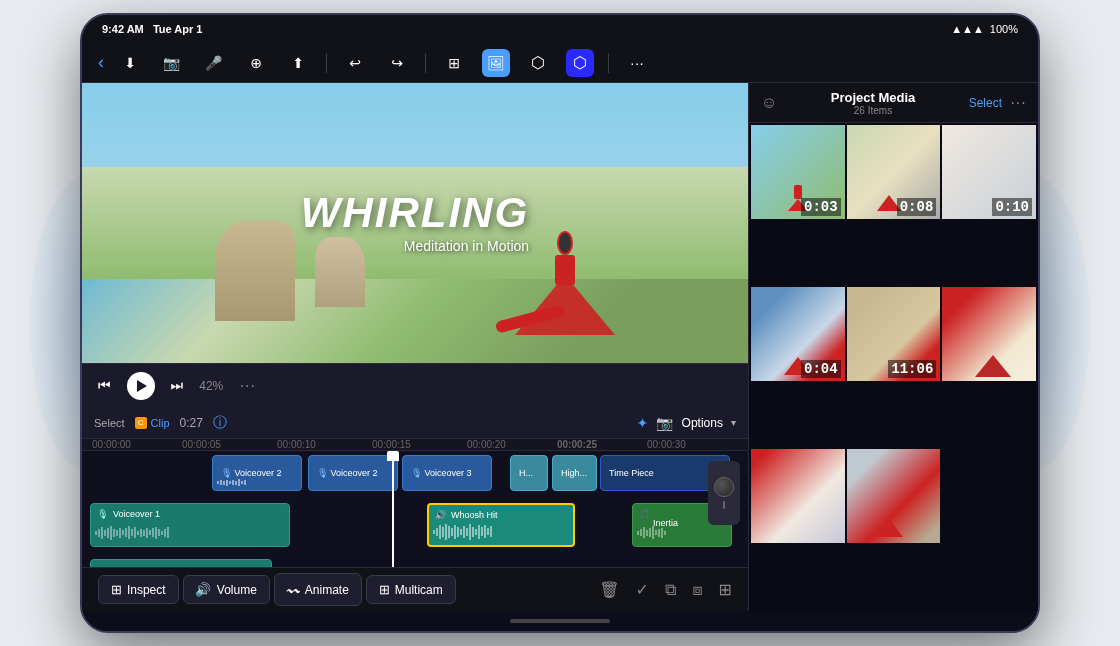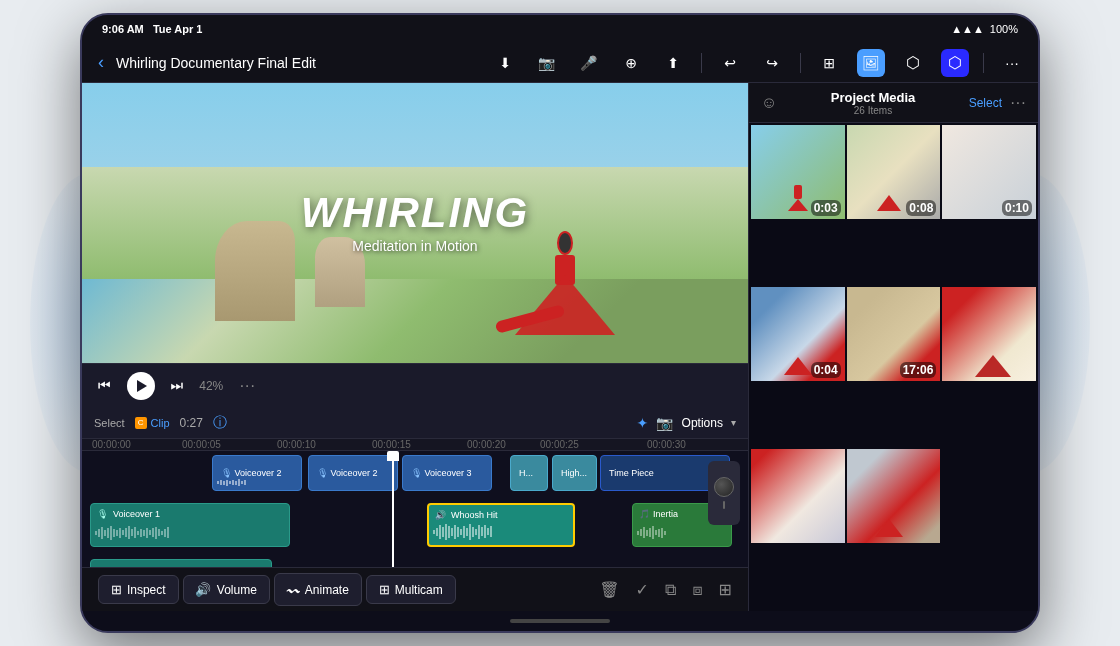--- a/index.html
+++ b/index.html
@@ -161,20 +161,21 @@
       font-style: italic;
       text-shadow: 2px 2px 8px rgba(0,0,0,0.5);
       letter-spacing: 2px;
       line-height: 1;
     }
     .subtitle-text {
       font-size: 14px;
       color: white;
       text-shadow: 1px 1px 4px rgba(0,0,0,0.7);
       margin-top: 4px;
+      text-align: right;
     }
 
     
     .playback-controls {
       background: #1a1a2a;
       height: 44px;
       display: flex;
       align-items: center;
       padding: 0 16px;
       gap: 16px;
@@ -495,25 +496,26 @@
       position: relative;
       aspect-ratio: 1;
       overflow: hidden;
       cursor: pointer;
     }
     .thumb-duration {
       position: absolute;
       bottom: 3px;
       right: 4px;
       color: white;
-      font-size: 12px;
+      font-size: 14px;
       font-weight: 600;
       background: rgba(0,0,0,0.5);
       padding: 1px 3px;
-      border-radius: 6px;
+      border-radius: 0;
+      font-family: Liberation Mono, monospace;
     }
 
     
     .t1 { background: linear-gradient(135deg, #87CEEB 0%, #8fbc6f 100%); }
     .t2 { background: linear-gradient(135deg, #c8d8b0 0%, #e8e0c0 50%, #aaa 100%); }
     .t3 { background: linear-gradient(135deg, #f0e8e0 0%, #c8d0d8 100%); }
     .t4 { background: linear-gradient(135deg, #6090c0 20%, #c8d8e8 60%, #cc2222 80%); }
     .t5 { background: linear-gradient(135deg, #cc2222 30%, #e8c0a0 70%); }
     .t6 { background: linear-gradient(135deg, #c8b890 20%, #d8c8a0 60%, #cc2222 80%); }
     .t7 { background: linear-gradient(135deg, #cc2222 20%, #f0e8d0 70%, #f8f0e0 100%); }
@@ -539,31 +541,30 @@
 
 <div style="position:relative; width:1120px; height:646px; display:flex; align-items:center; justify-content:center;">
 
   <div class="speaker-left"></div>
   <div class="speaker-right"></div>
 
   <div class="ipad-frame">
 
     <div class="status-bar">
       <div class="status-time">
-        <span>9:06 AM</span> &nbsp; <span>Tue Apr 1</span>
+        <span>9:42 AM</span> &nbsp; <span>Tue Apr 1</span>
       </div>
       <div class="status-right">
         <span>▲▲▲</span>
         <span>100%</span>
       </div>
     </div>
 
     <div class="top-toolbar">
       <div class="back-btn">‹</div>
-      <div class="project-title">Whirling Documentary Final Edit</div>
       <div class="toolbar-icons">
         <div class="toolbar-icon">⬇</div>
         <div class="toolbar-icon">📷</div>
         <div class="toolbar-icon">🎤</div>
         <div class="toolbar-icon">⊕</div>
         <div class="toolbar-icon">⬆</div>
         <div class="toolbar-sep"></div>
         <div class="toolbar-icon">↩</div>
         <div class="toolbar-icon">↪</div>
         <div class="toolbar-sep"></div>
@@ -633,21 +634,21 @@
         </div>
 
         <div class="timeline-area">
 
           <div class="time-ruler">
             <span class="time-marker" style="left:10px;">00:00:00</span>
             <span class="time-marker" style="left:100px;">00:00:05</span>
             <span class="time-marker" style="left:195px;">00:00:10</span>
             <span class="time-marker" style="left:290px;">00:00:15</span>
             <span class="time-marker" style="left:385px;">00:00:20</span>
-            <span class="time-marker" style="left:458px;">00:00:25</span>
+            <span class="time-marker" style="left:475px;font-weight:bold;">00:00:25</span>
             <span class="time-marker" style="left:565px;">00:00:30</span>
           </div>
 
           <div class="tracks-container" style="position:relative; height:180px;">
 
             <div class="playhead" style="left: 310px;">
               <div class="playhead-top"></div>
             </div>
 
             <div class="track-row" style="top:0; height:44px; position:absolute; left:0; right:0;">
@@ -748,21 +749,21 @@
                     <div style="width:2px;height:14px;background:rgba(255,255,255,0.5);"></div>
                     <div style="width:2px;height:9px;background:rgba(255,255,255,0.5);"></div>
                     <div style="width:2px;height:13px;background:rgba(255,255,255,0.5);"></div>
                     <div style="width:2px;height:7px;background:rgba(255,255,255,0.5);"></div>
                     <div style="width:2px;height:11px;background:rgba(255,255,255,0.5);"></div>
                 </div>
               </div>
 
               <div class="clip-block music-clip" style="left:550px; width:100px; top:4px; height:44px;">
                 <span style="font-size:9px;color:#88ff88;position:absolute;top:5px;left:6px;">🎵</span>
-                <span style="font-size:9px;position:absolute;top:5px;left:20px;">Inertia</span>
+                <span style="font-size:9px;position:absolute;top:14px;left:20px;">Inertia</span>
                 <div style="position:absolute;bottom:4px;left:4px;right:4px;height:18px;display:flex;align-items:center;gap:1px;">
                   <div style="width:2px;height:4px;background:rgba(255,255,255,0.4);"></div>
                     <div style="width:2px;height:7px;background:rgba(255,255,255,0.4);"></div>
                     <div style="width:2px;height:11px;background:rgba(255,255,255,0.4);"></div>
                     <div style="width:2px;height:6px;background:rgba(255,255,255,0.4);"></div>
                     <div style="width:2px;height:9px;background:rgba(255,255,255,0.4);"></div>
                     <div style="width:2px;height:13px;background:rgba(255,255,255,0.4);"></div>
                     <div style="width:2px;height:5px;background:rgba(255,255,255,0.4);"></div>
                     <div style="width:2px;height:8px;background:rgba(255,255,255,0.4);"></div>
                     <div style="width:2px;height:10px;background:rgba(255,255,255,0.4);"></div>
@@ -853,21 +854,21 @@
           <div class="media-thumb">
             <div style="width:100%;height:100%;position:relative;" class="t4">
               <div style="position:absolute;bottom:6px;left:50%;transform:translateX(-50%);">
                   <div style="width:0;height:0;border-left:14px solid transparent;border-right:14px solid transparent;border-bottom:18px solid #cc2222;"></div>
                 </div>
               <span class="thumb-duration">0:04</span>
             </div>
           </div>
           <div class="media-thumb">
             <div style="width:100%;height:100%;position:relative;" class="t6">
-              <span class="thumb-duration">17:06</span>
+              <span class="thumb-duration">11:06</span>
             </div>
           </div>
 
           <div class="media-thumb">
             <div style="width:100%;height:100%;position:relative;" class="t7">
               <div style="position:absolute;bottom:4px;left:35%;">
                   <div style="width:0;height:0;border-left:18px solid transparent;border-right:18px solid transparent;border-bottom:22px solid rgba(180,20,20,0.9);"></div>
                 </div>
             </div>
           </div>

